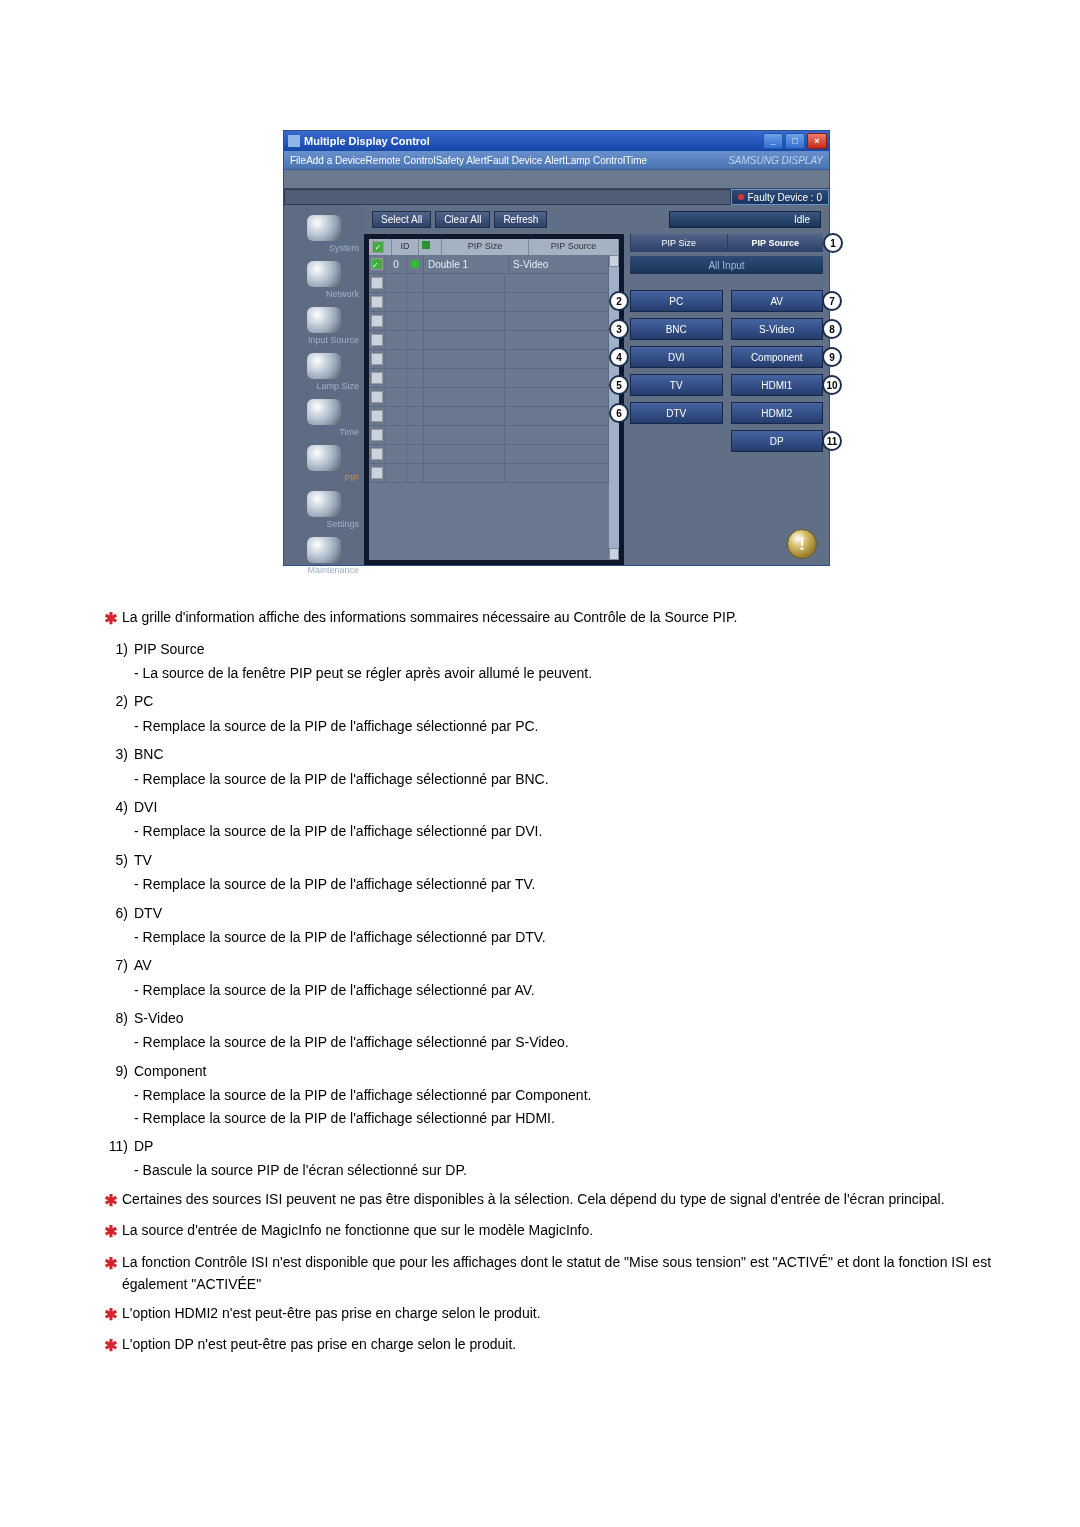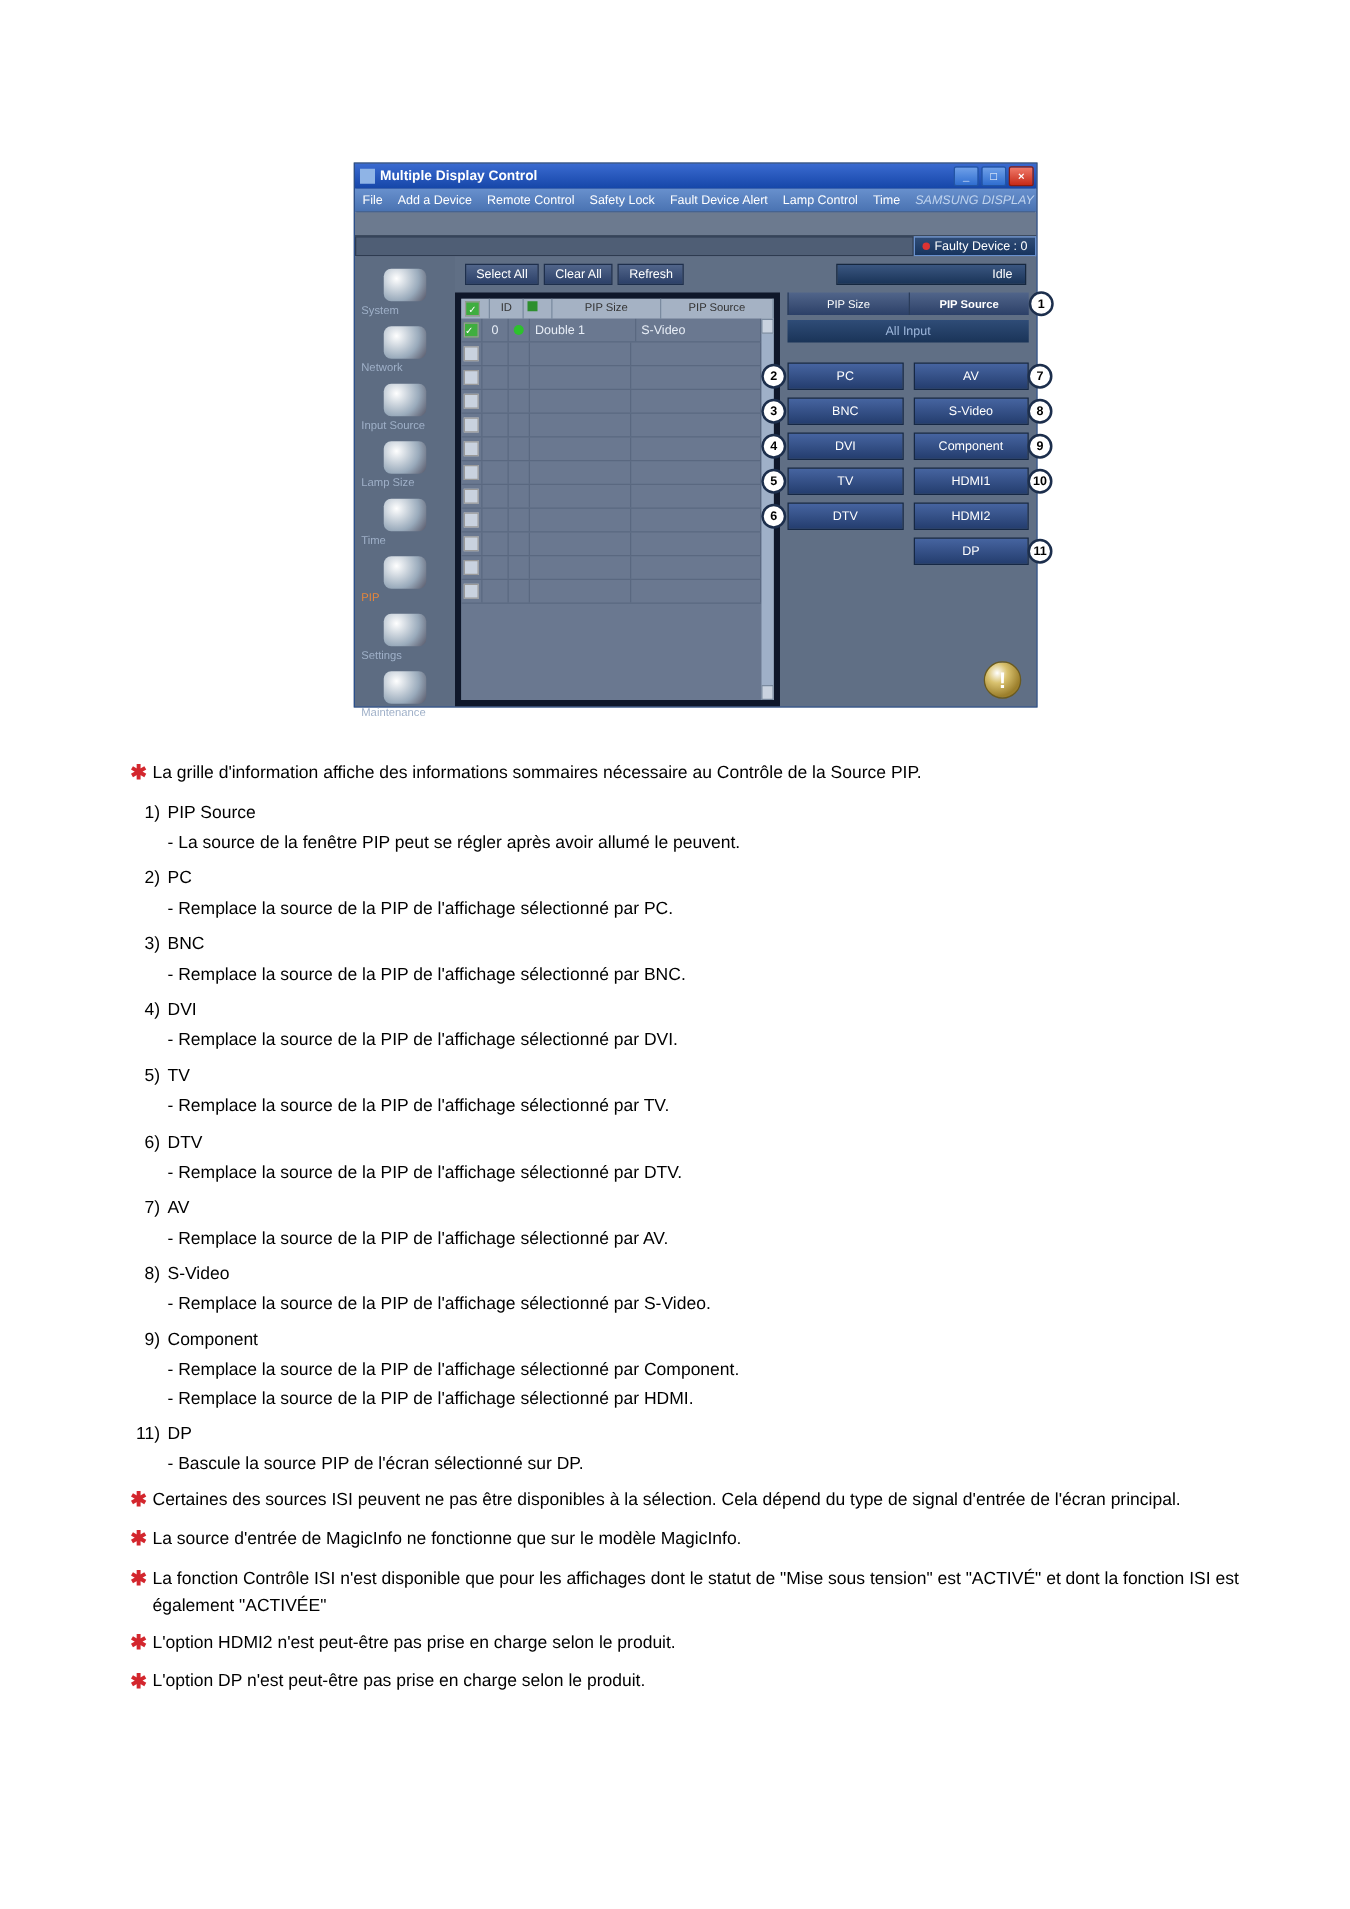--- a/index.html
+++ b/index.html
@@ -54,21 +54,21 @@
     display: flex; align-items: center; justify-content: center;
     color: #fff; font-weight: bold; font-size: 9px; line-height: 1;
   }
   .win-btn.close { background: linear-gradient(#f17a6a, #c62a18); border-color:#8a1c0f;}
   .menubar {
     background: linear-gradient(#6890cd, #4a73b2);
     height: 18px;
     display: flex;
     align-items: center;
     padding: 0 6px;
-    gap: 12px;
+    gap: 0;
     color: #fff;
     font-size: 10px;
     border-bottom: 1px solid #3c5c8f;
   }
   .menubar span { white-space: nowrap; }
   .menubar .brand { margin-left: auto; color:#bfd3ee; font-style: italic; }
   .toolbar {
     background: #6c7a8f;
     border-bottom: 1px solid #3c4a5e;
     height: 18px;
@@ -96,21 +96,21 @@
     width: 80px;
     background: #5d6c82;
     display: flex;
     flex-direction: column;
     align-items: center;
     padding-top: 8px;
     gap: 2px;
   }
   .side-item {
     width: 70px;
-    text-align: left;
+    text-align: right;
     color: #9fb0c8;
     font-size: 9px;
     padding-bottom: 4px;
   }
   .side-item .side-icon {
     width: 34px; height: 26px;
     margin: 2px auto;
     border-radius: 6px;
     background: radial-gradient(circle at 30% 30%, #fff, #9ab 60%, #556);
   }
@@ -301,21 +301,21 @@
         <div class="win-btn">_</div>
         <div class="win-btn">□</div>
         <div class="win-btn close">×</div>
       </div>
     </div>
 
     <div class="menubar">
       <span>File</span>
       <span>Add a Device</span>
       <span>Remote Control</span>
-      <span>Safety Lock</span>
+      <span>Safety Alert</span>
       <span>Fault Device Alert</span>
       <span>Lamp Control</span>
       <span>Time</span>
       <span class="brand">SAMSUNG DISPLAY</span>
     </div>
     <div class="toolbar"></div>
 
     <div class="status-row">
       <div class="filler"></div>
       <div class="faulty-box">

